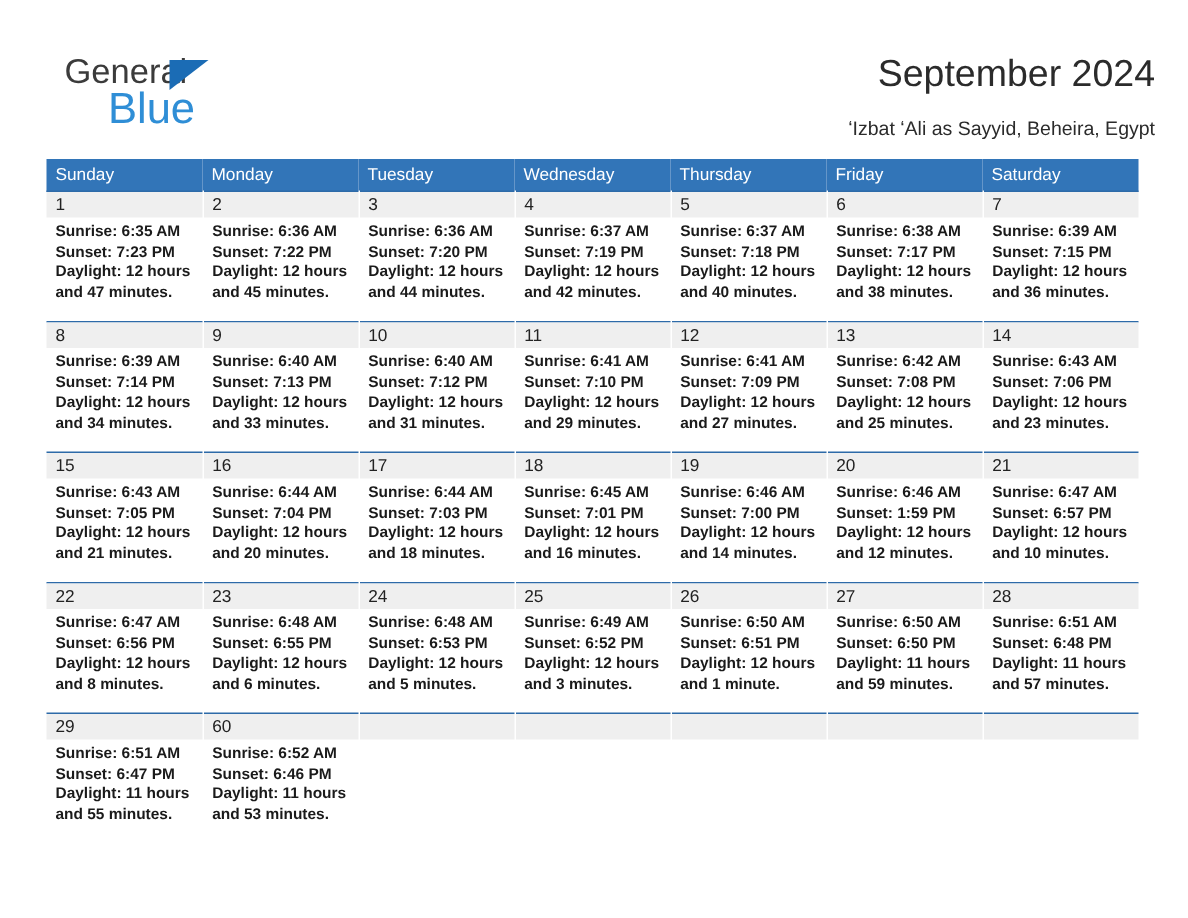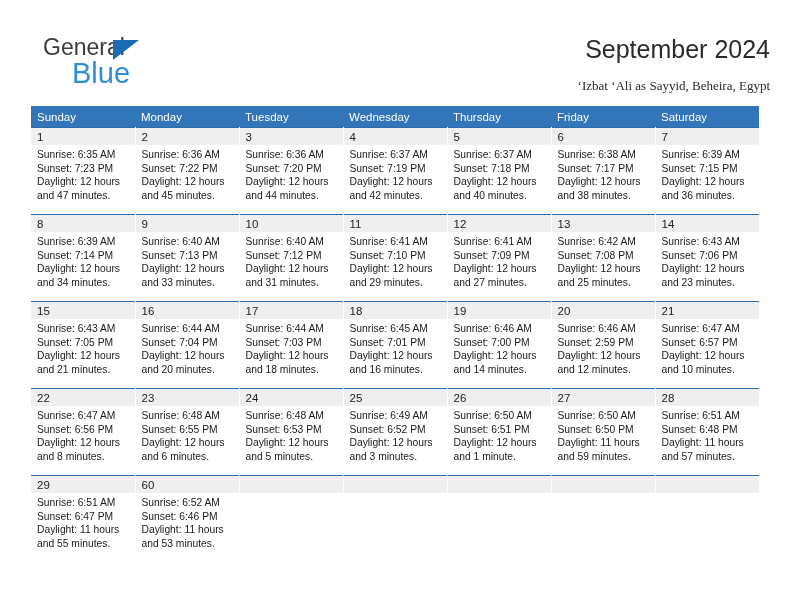--- a/index.html
+++ b/index.html
@@ -72,21 +72,20 @@
     font-weight: normal;
   }
   .subtitle {
     position: absolute;
     right: 34px;
     top: 78px;
     font-size: 13px;
     color: #2b2b2b;
     text-align: center;
     white-space: nowrap;
-    font-family: Liberation Serif, serif;
   }
 
   
   .calendar {
     position: absolute;
     left: 31px;
     top: 106px;
     width: 728px;
     border-collapse: collapse;
     table-layout: fixed;
@@ -126,20 +125,21 @@
     box-sizing: border-box;
     font-size: 11.5px;
     color: #222222;
     line-height: 14px;
   }
   .cell-body {
     padding: 3px 5px 0 6px;
     font-size: 10.3px;
     line-height: 13.6px;
     color: #1a1a1a;
+    font-weight: bold;
   }
   .cell-body div { white-space: nowrap; }
   .cell.empty .daynum-band { color: transparent; }
 </style>
 </head>
 <body>
 
 <div class="page">
 
   <div class="header">
@@ -391,21 +391,21 @@
                 <div>Daylight: 12 hours</div>
                 <div>and 14 minutes.</div>
               </div>
             </div>
           </td>
         <td>
             <div class="cell">
               <div class="daynum-band">20</div>
               <div class="cell-body">
                 <div>Sunrise: 6:46 AM</div>
-                <div>Sunset: 2:59 PM</div>
+                <div>Sunset: 1:59 PM</div>
                 <div>Daylight: 12 hours</div>
                 <div>and 12 minutes.</div>
               </div>
             </div>
           </td>
         <td>
             <div class="cell">
               <div class="daynum-band">21</div>
               <div class="cell-body">
                 <div>Sunrise: 6:47 AM</div>

